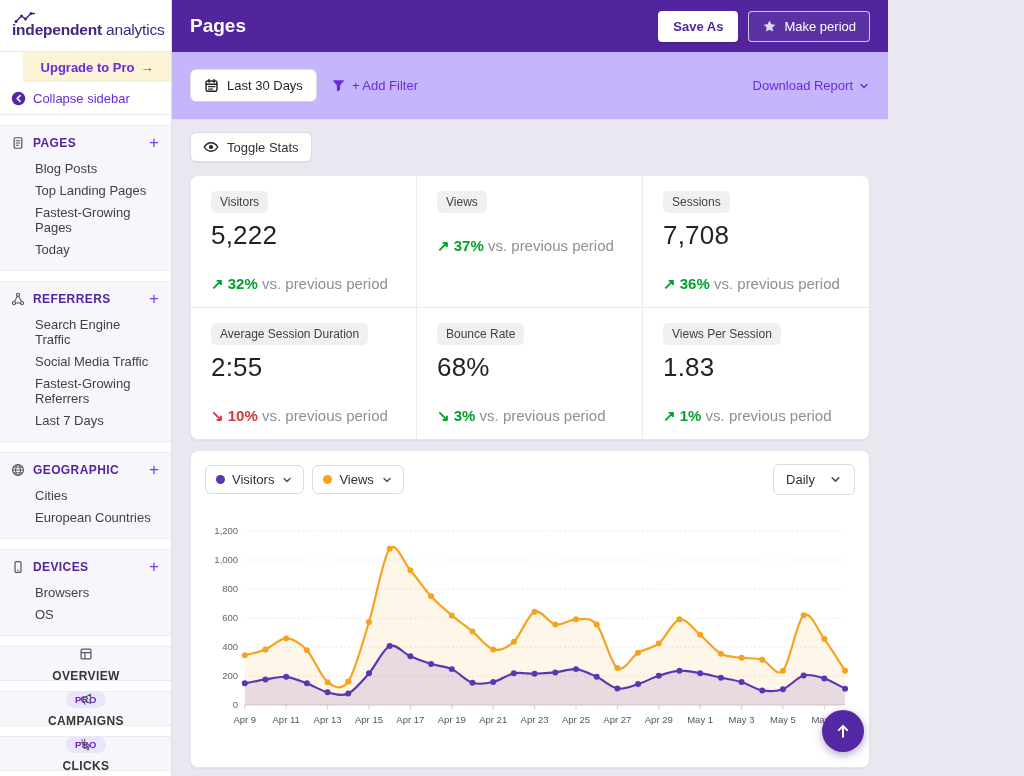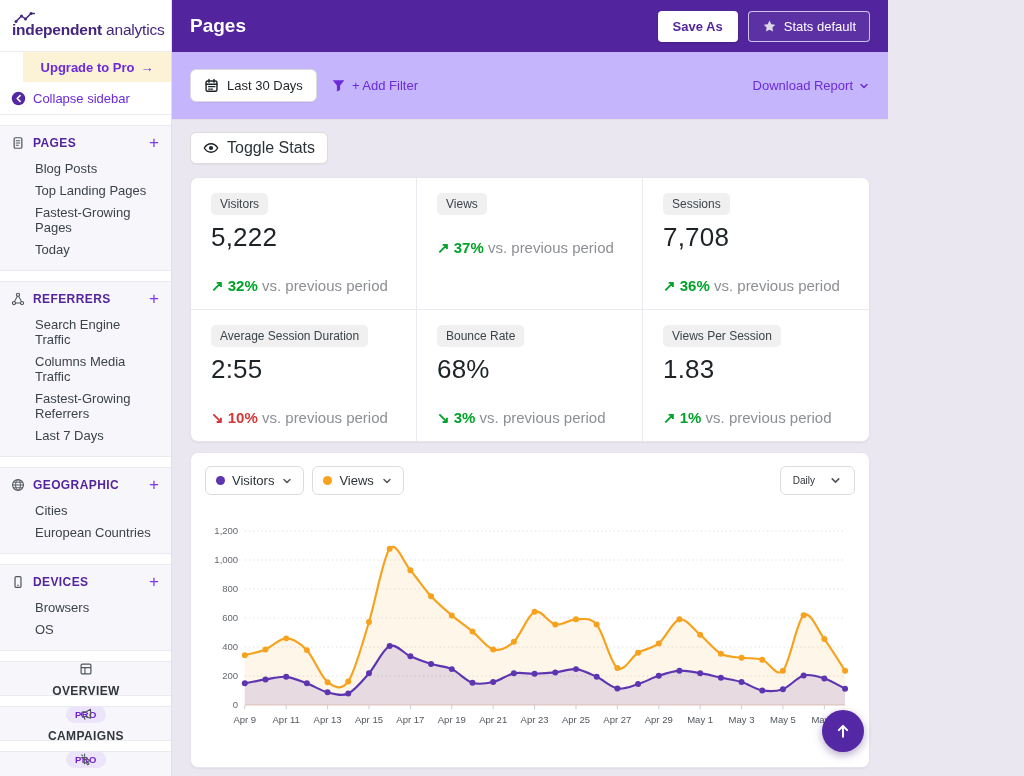--- a/index.html
+++ b/index.html
@@ -33,40 +33,40 @@
   .page-title { color:#fff; font-size:19px; font-weight:bold; flex:1; }
   .btn-saveas { background:#fff; color:#52259E; font-size:13px; font-weight:bold; border:none; border-radius:4px; padding:8px 15px; cursor:pointer; box-shadow:0 1px 2px rgba(0,0,0,.2); }
   .btn-makedefault { margin-left:10px; background:rgba(255,255,255,.06); color:#fff; font-size:13px; font-weight:500; border:1px solid rgba(255,255,255,.7); border-radius:4px; padding:7px 13px; cursor:pointer; display:inline-flex; align-items:center; gap:7px; }
   .toolbar { height:68px; background:#c4b5fd; border-bottom:1px solid #E2DFE9; display:flex; align-items:center; padding:0 18px; gap:14px; }
   .btn-date { display:inline-flex; align-items:center; gap:8px; background:#fff; border:1px solid #DCDCDE; border-radius:6px; padding:8px 13px; font-size:13px; font-weight:500; color:#1D2327; cursor:pointer; box-shadow:0 1px 1px rgba(0,0,0,.04); }
   .add-filter { display:inline-flex; align-items:center; gap:6px; color:#6C2BD9; font-size:13px; font-weight:500; cursor:pointer; }
   .toolbar-spacer { flex:1; }
   .download-link { color:#6C2BD9; font-size:13px; font-weight:500; cursor:pointer; display:inline-flex; align-items:center; gap:5px; }
 
   .content { flex:1; background:#EAE7F1; padding:12px 18px 0 18px; overflow:hidden; }
-  .btn-chip { display:inline-flex; align-items:center; gap:8px; background:#fff; border:1px solid #DCDCDE; border-radius:6px; padding:6px 12px; font-size:16px; font-weight:500; color:#2C3338; cursor:pointer; box-shadow:0 1px 1px rgba(0,0,0,.04); }
+  .btn-chip { display:inline-flex; align-items:center; gap:8px; background:#fff; border:1px solid #DCDCDE; border-radius:6px; padding:6px 12px; font-size:13px; font-weight:500; color:#2C3338; cursor:pointer; box-shadow:0 1px 1px rgba(0,0,0,.04); }
 
   .stats-card { margin-top:13px; background:#fff; border:1px solid #E7E4EE; border-radius:8px; overflow:hidden; box-shadow:0 1px 2px rgba(20,10,60,.05); display:grid; grid-template-columns:1fr 1fr 1fr; }
   .stat-cell { padding:15px 20px 14px 20px; border-right:1px solid #ECEAF0; }
   .stat-cell:nth-child(3n){ border-right:none; }
   .stat-cell:nth-child(-n+3){ border-bottom:1px solid #ECEAF0; }
   .stat-chip { display:inline-block; background:#F0F0F1; color:#3C434A; font-size:12px; border-radius:5px; padding:4px 9px; }
   .stat-value { font-size:26px; font-weight:400; color:#1D2327; margin-top:7px; letter-spacing:.2px; }
   .stat-change { margin-top:24px; font-size:15px; color:#8C8F94; }
   .stat-change .arrow, .stat-change .pct { font-weight:bold; }
   .trend-good { color:#00A32A; }
   .trend-bad { color:#D63638; }
 
   .chart-card { margin-top:10px; background:#fff; border:1px solid #E7E4EE; border-radius:8px; box-shadow:0 1px 2px rgba(20,10,60,.05); padding:13px 14px 6px 14px; }
   .chart-head { display:flex; align-items:center; gap:8px; }
   .legend-btn { display:inline-flex; align-items:center; gap:7px; background:#fff; border:1px solid #DCDCDE; border-radius:6px; padding:6px 10px; font-size:13px; color:#2C3338; cursor:pointer; }
   .legend-dot { width:9px; height:9px; border-radius:50%; display:inline-block; }
   .chev { display:inline-flex; color:#50575E; }
   .chart-head .spacer { flex:1; }
-  .interval-btn { display:inline-flex; align-items:center; gap:14px; background:#fff; border:1px solid #DCDCDE; border-radius:6px; padding:7px 12px; font-size:10px; color:#2C3338; cursor:pointer; }
+  .interval-btn { display:inline-flex; align-items:center; gap:14px; background:#fff; border:1px solid #DCDCDE; border-radius:6px; padding:7px 12px; font-size:13px; color:#2C3338; cursor:pointer; }
   .chart-svg-wrap { margin-top:4px; }
 
   .footer-row { margin-top:23px; }
 
   .fab { position:absolute; right:24px; bottom:24px; width:42px; height:42px; border-radius:50%; background:#5427A5; border:none; cursor:pointer; display:flex; align-items:center; justify-content:center; box-shadow:0 3px 8px rgba(40,10,100,.35); }
 </style>
 </head>
 <body>
 
 <div class="app">
@@ -126,21 +126,21 @@
                 <circle cx="3.4" cy="12.6" r="1.8" fill="none" stroke="currentColor" stroke-width="1.3"></circle>
                 <circle cx="12.6" cy="12.6" r="1.8" fill="none" stroke="currentColor" stroke-width="1.3"></circle>
                 <path d="M7.2 4.8L4 11M8.8 4.8L12 11M5.2 12.6h5.6" stroke="currentColor" stroke-width="1.2"></path>
               </svg>
             </span>
             <span class="glabel">REFERRERS</span>
             <span class="gplus">+</span>
           </div>
           <div class="group-items">
             <div class="sitem">Search Engine Traffic</div>
-            <div class="sitem">Columns Media Traffic</div>
+            <div class="sitem">Social Media Traffic</div>
             <div class="sitem">Fastest-Growing Referrers</div>
             <div class="sitem">Last 7 Days</div>
           </div>
         </div>
         <div class="side-group">
           <div class="group-head">
             <span class="gico">
               <svg width="14" height="14" viewBox="0 0 16 16">
                 <circle cx="8" cy="8" r="6.2" fill="none" stroke="currentColor" stroke-width="1.3"></circle>
                 <ellipse cx="8" cy="8" rx="2.7" ry="6.2" fill="none" stroke="currentColor" stroke-width="1.1"></ellipse>
@@ -208,21 +208,21 @@
 
   <div class="main">
 
     <div class="topbar">
       <div class="page-title">Pages</div>
       <button class="btn-saveas">Save As</button>
       <button class="btn-makedefault">
         <svg width="15" height="15" viewBox="0 0 16 16">
           <path d="M8 1.6l1.9 3.9 4.3.6-3.1 3 .7 4.3L8 11.4l-3.8 2 .7-4.3-3.1-3 4.3-.6z" fill="#DDD8E8"></path>
         </svg>
-        <span>Stats default</span>
+        <span>Make period</span>
       </button>
     </div>
 
     <div class="toolbar">
       <button class="btn-date">
         <svg width="15" height="15" viewBox="0 0 16 16" stroke="#1D2327" fill="none" stroke-width="1.5">
           <rect x="2.2" y="3.2" width="11.6" height="11" rx="1.6"></rect>
           <path d="M2.2 6.6h11.6M5.3 1.6v3M10.7 1.6v3" stroke-linecap="round"></path>
           <path d="M4.9 9.2h1.6M7.5 9.2h1.6M10.1 9.2h1.6M4.9 11.8h1.6M7.5 11.8h1.6" stroke-linecap="round" stroke-width="1.3"></path>
         </svg>

